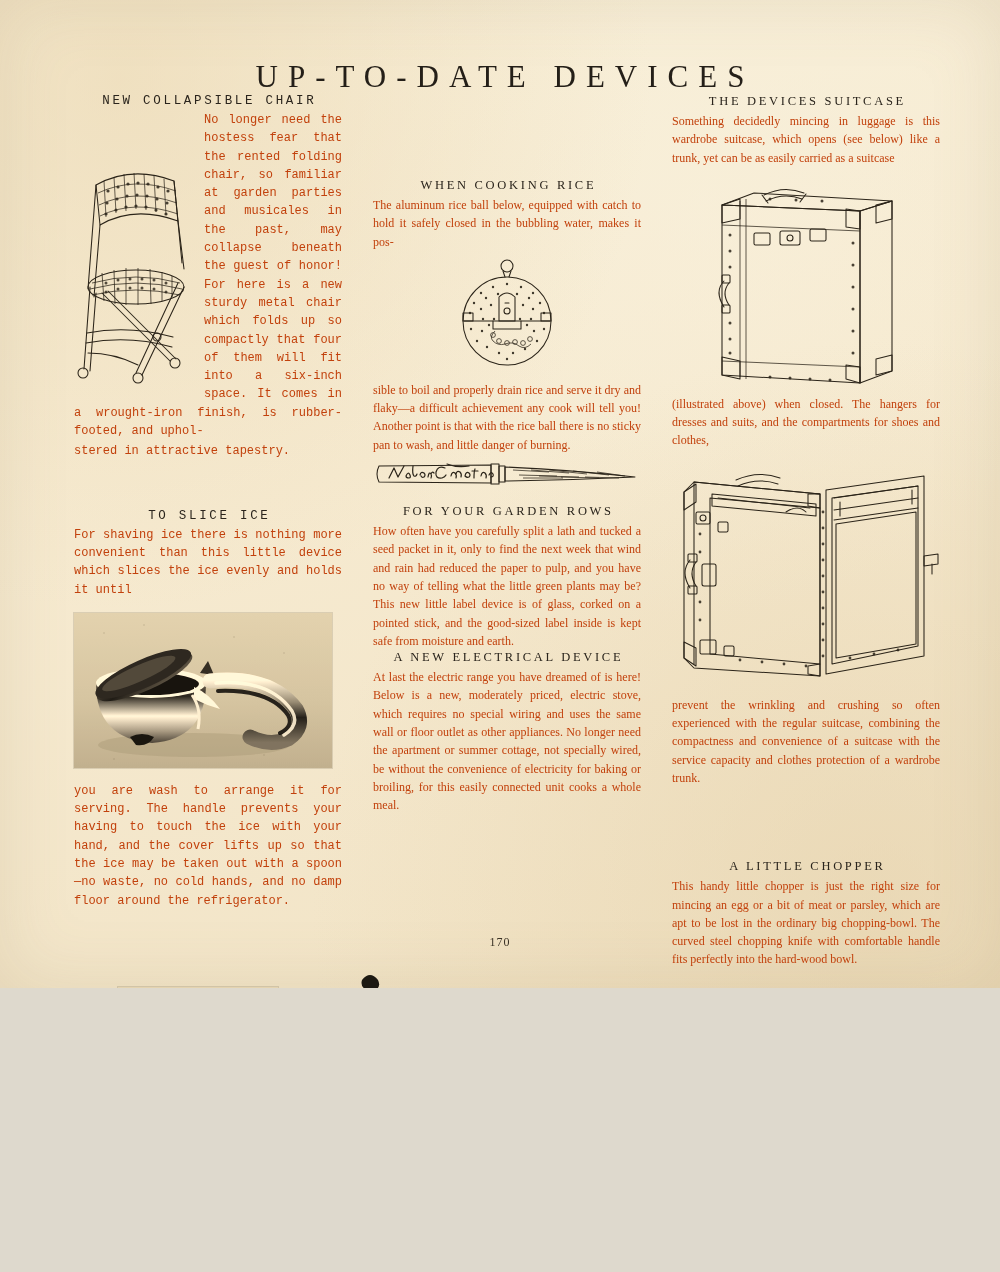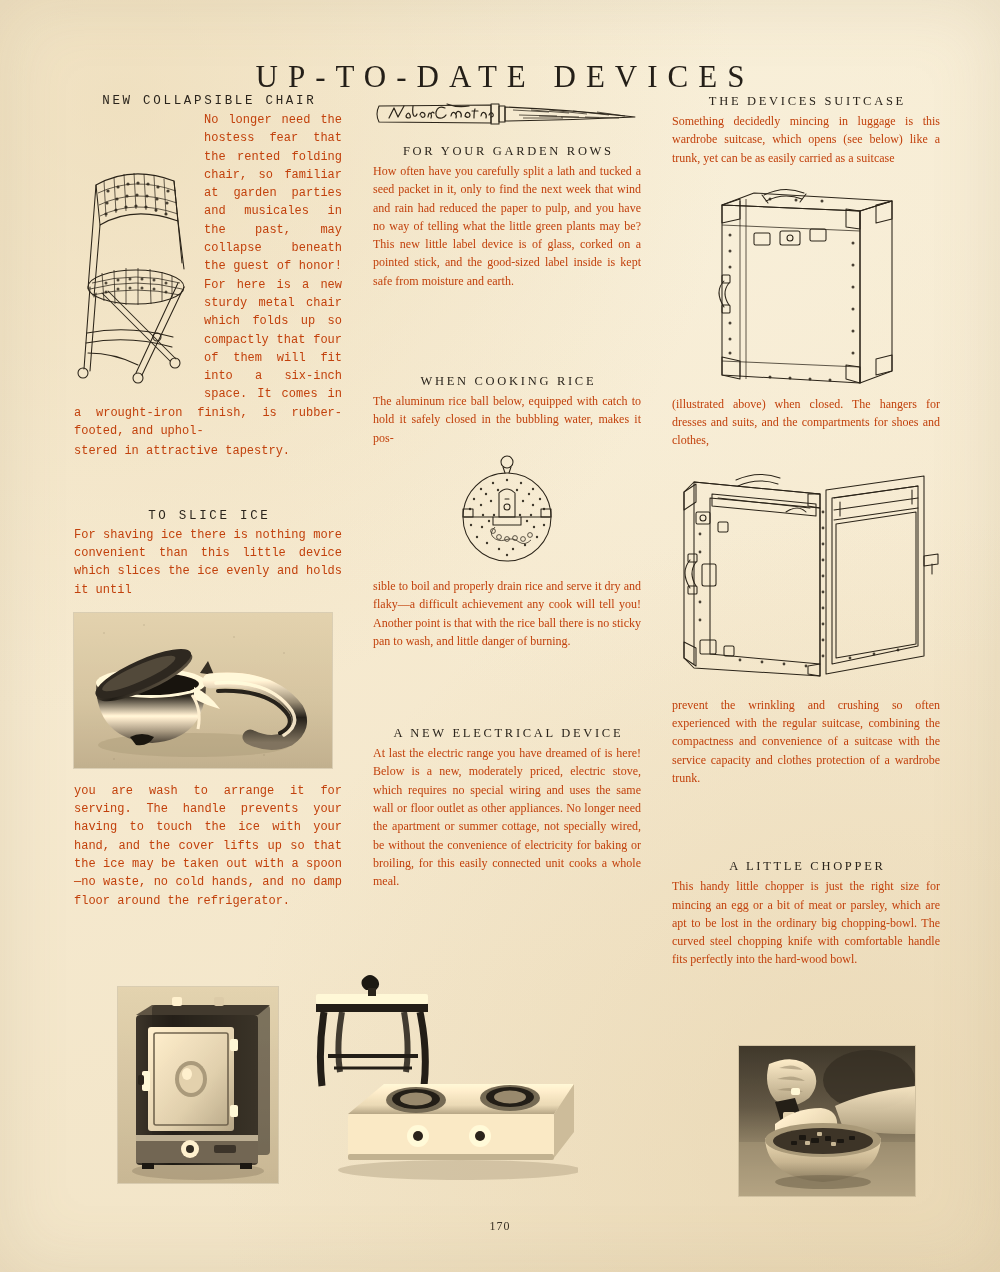--- a/index.html
+++ b/index.html
@@ -6,21 +6,21 @@
     margin: 0;
     padding: 0;
     background: #ded9cd;
   }
   body {
     font-family: "Liberation Serif", "DejaVu Serif", serif;
   }
   .page {
     position: relative;
     width: 1000px;
-    height: 1272px;
+    height: 988px;
     margin: 0 auto;
     background: #f7ecd2;
     overflow: hidden;
   }
   
   .page::before {
     content: "";
     position: absolute;
     inset: 0;
     background:
@@ -342,58 +342,20 @@
 
       <rect x="24" y="176" width="12" height="6" fill="#1b1811"></rect>
       <rect x="122" y="176" width="12" height="6" fill="#1b1811"></rect>
 
       <rect x="54" y="10" width="10" height="9" rx="2" fill="#e9e0ca"></rect>
       <rect x="96" y="10" width="10" height="9" rx="2" fill="#c9bda2"></rect>
     </svg>
   </figure>
 
   <div class="col col-mid">
-
-    <div>
-      <figure style="width:268px;height:40px;margin:2px 0 8px 0;">
-        <svg viewBox="0 0 268 40" width="268" height="40" aria-hidden="true">
-
-          <g class="ink">
-            <path d="M6 10 Q2 18 6 26 L118 27 L118 9 Z"></path>
-            <path d="M118 8 L126 8 L126 28 L118 28 Z"></path>
-            <path d="M126 10 L132 10 L132 26 L126 26 Z"></path>
-          </g>
-
-          <g class="ink">
-            <path d="M132 11 Q200 14 262 21 Q200 24 132 25 Z"></path>
-          </g>
-          <g class="ink-thin">
-            <path d="M140 14 L176 16 M146 19 L184 20 M150 22 L190 22 M158 14 L196 17 M166 20 L206 21 M176 14 L214 18 M188 21 L226 22 M200 15 L236 19 M212 21 L246 22 M224 16 L252 20"></path>
-          </g>
-
-          <g stroke="#2b2419" stroke-width="1.2" fill="none" stroke-linecap="round">
-            <path d="M16 22 L21 12 M21 12 L25 21 M25 21 L31 10"></path>
-            <path d="M33 20 q2 -5 4 -1 q1 3 -1 3 q-3 0 -3 -2"></path>
-            <path d="M40 10 q-1 8 1 10 q2 1 3 -2"></path>
-            <path d="M47 19 q1 -4 4 -2 q2 2 0 4 q-2 1 -3 -1"></path>
-            <path d="M55 21 q1 -6 3 -3 q1 2 0 4 M58 18 q1 -3 3 -1"></path>
-            <path d="M72 12 q-7 -3 -9 4 q-1 7 6 6 q3 -1 4 -3"></path>
-            <path d="M78 20 q1 -5 4 -3 q2 2 1 5 M83 18 q1 -4 4 -2 q2 2 1 5"></path>
-            <path d="M92 20 q1 -5 4 -3 q2 2 0 4 q-2 1 -4 -1"></path>
-            <path d="M101 22 q0 -7 1 -9 M99 15 l6 0"></path>
-            <path d="M108 20 q1 -5 4 -3 q2 2 1 5"></path>
-            <path d="M116 19 q2 -4 4 -1 q1 3 -2 3"></path>
-            <path d="M74 8 q10 4 22 2"></path>
-          </g>
-        </svg>
-      </figure>
-
-      <div class="heading">FOR YOUR GARDEN ROWS</div>
-      <p class="body-text">How often have you carefully split a lath and tucked a seed packet in it, only to find the next week that wind and rain had reduced the paper to pulp, and you have no way of telling what the little green plants may be? This new little label device is of glass, corked on a pointed stick, and the good-sized label inside is kept safe from moisture and earth.</p>
-    </div>
 
     <div style="margin-top:84px;">
       <div class="heading">WHEN COOKING RICE</div>
       <p class="body-text">The aluminum rice ball below, equipped with catch to hold it safely closed in the bubbling water, makes it pos-</p>
 
       <figure style="width:268px;height:118px;margin:6px 0 0 0;">
         <svg viewBox="0 0 268 118" width="268" height="118" aria-hidden="true">
           <g transform="translate(88,2)">
 
             <g class="ink">
@@ -463,21 +425,59 @@
                   <circle cx="70" cy="60" r="1.2"></circle>
             </g>
           </g>
         </svg>
       </figure>
 
       <div class="spacer-6"></div>
       <p class="body-text">sible to boil and properly drain rice and serve it dry and flaky—a difficult achievement any cook will tell you! Another point is that with the rice ball there is no sticky pan to wash, and little danger of burning.</p>
     </div>
 
-    <div style="margin-top:76px;">
+    <div>
+      <figure style="width:268px;height:40px;margin:2px 0 8px 0;">
+        <svg viewBox="0 0 268 40" width="268" height="40" aria-hidden="true">
+
+          <g class="ink">
+            <path d="M6 10 Q2 18 6 26 L118 27 L118 9 Z"></path>
+            <path d="M118 8 L126 8 L126 28 L118 28 Z"></path>
+            <path d="M126 10 L132 10 L132 26 L126 26 Z"></path>
+          </g>
+
+          <g class="ink">
+            <path d="M132 11 Q200 14 262 21 Q200 24 132 25 Z"></path>
+          </g>
+          <g class="ink-thin">
+            <path d="M140 14 L176 16 M146 19 L184 20 M150 22 L190 22 M158 14 L196 17 M166 20 L206 21 M176 14 L214 18 M188 21 L226 22 M200 15 L236 19 M212 21 L246 22 M224 16 L252 20"></path>
+          </g>
+
+          <g stroke="#2b2419" stroke-width="1.2" fill="none" stroke-linecap="round">
+            <path d="M16 22 L21 12 M21 12 L25 21 M25 21 L31 10"></path>
+            <path d="M33 20 q2 -5 4 -1 q1 3 -1 3 q-3 0 -3 -2"></path>
+            <path d="M40 10 q-1 8 1 10 q2 1 3 -2"></path>
+            <path d="M47 19 q1 -4 4 -2 q2 2 0 4 q-2 1 -3 -1"></path>
+            <path d="M55 21 q1 -6 3 -3 q1 2 0 4 M58 18 q1 -3 3 -1"></path>
+            <path d="M72 12 q-7 -3 -9 4 q-1 7 6 6 q3 -1 4 -3"></path>
+            <path d="M78 20 q1 -5 4 -3 q2 2 1 5 M83 18 q1 -4 4 -2 q2 2 1 5"></path>
+            <path d="M92 20 q1 -5 4 -3 q2 2 0 4 q-2 1 -4 -1"></path>
+            <path d="M101 22 q0 -7 1 -9 M99 15 l6 0"></path>
+            <path d="M108 20 q1 -5 4 -3 q2 2 1 5"></path>
+            <path d="M116 19 q2 -4 4 -1 q1 3 -2 3"></path>
+            <path d="M74 8 q10 4 22 2"></path>
+          </g>
+        </svg>
+      </figure>
+
+      <div class="heading">FOR YOUR GARDEN ROWS</div>
+      <p class="body-text">How often have you carefully split a lath and tucked a seed packet in it, only to find the next week that wind and rain had reduced the paper to pulp, and you have no way of telling what the little green plants may be? This new little label device is of glass, corked on a pointed stick, and the good-sized label inside is kept safe from moisture and earth.</p>
+    </div>
+
+    <div style="">
       <div class="heading">A NEW ELECTRICAL DEVICE</div>
       <p class="body-text">At last the electric range you have dreamed of is here! Below is a new, moderately priced, electric stove, which requires no special wiring and uses the same wall or floor outlet as other appliances. No longer need the apartment or summer cottage, not specially wired, be without the convenience of electricity for baking or broiling, for this easily connected unit cooks a whole meal.</p>
     </div>
   </div>
 
   <figure class="halftone" style="position:absolute;left:288px;top:960px;width:290px;height:222px;background:transparent;box-shadow:none;filter:sepia(.3) contrast(1.03);">
     <svg viewBox="0 0 290 222" width="290" height="222" aria-hidden="true">
       <defs>
         <linearGradient id="tableTop" x1="0" y1="0" x2="0" y2="1">
           <stop offset="0%" stop-color="#d7ccb2"></stop>

